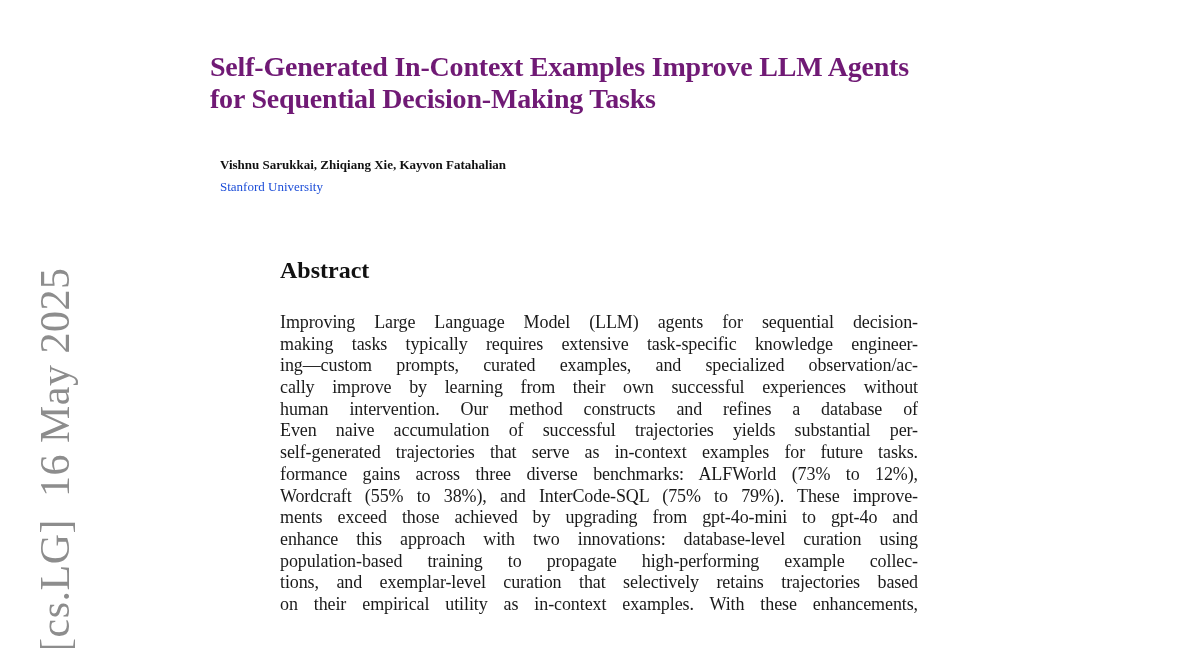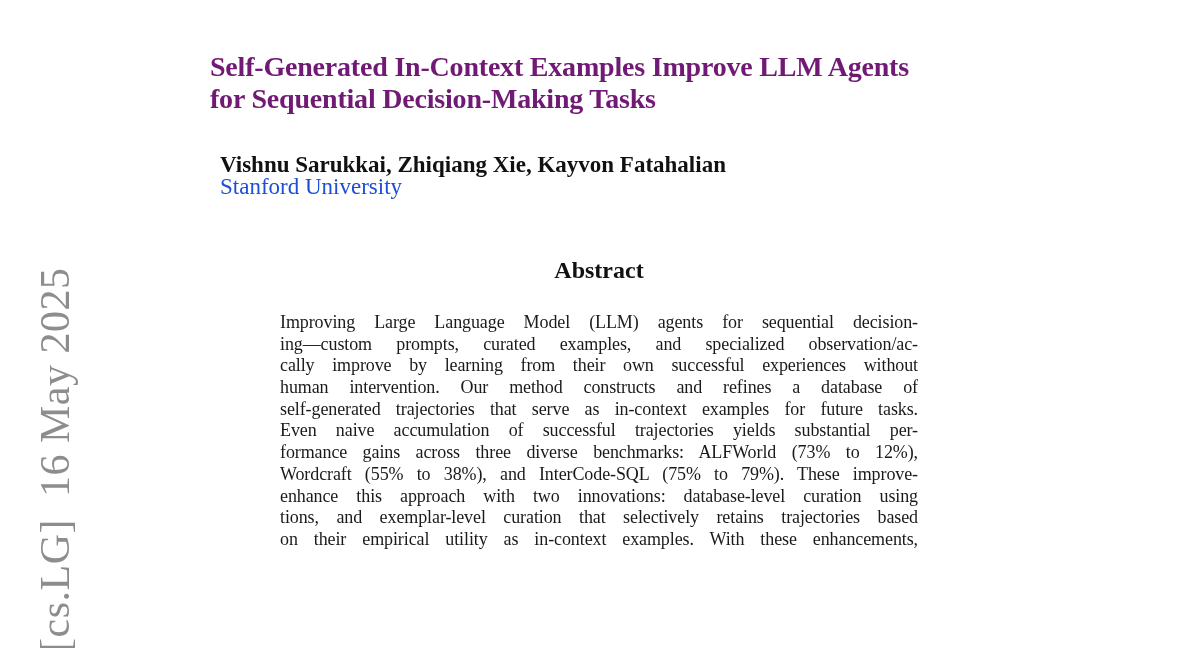--- a/index.html
+++ b/index.html
@@ -35,31 +35,30 @@
     font-weight: bold;
     font-size: 28px;
     line-height: 32px;
     letter-spacing: -0.2px;
     color: #701a75;
   }
   .author-block {
     position: absolute;
     left: 220px;
     top: 154px;
-    font-size: 23px;
+    font-size: 13px;
     line-height: 22px;
   }
   .author-names { font-weight: bold; color: #111111; }
   .affiliation { font-weight: normal; color: #1d4ed8; }
   .abstract-heading {
     position: absolute;
     left: 280px;
     top: 257px;
     width: 638px;
-    text-align: center;
     font-weight: bold;
     font-size: 24px;
     color: #111111;
   }
   .abstract-body {
     position: absolute;
     left: 280px;
     top: 312px;
     width: 638px;
     font-size: 18px;
@@ -87,25 +86,28 @@
 
   <div class="author-block">
     <div class="author-names">Vishnu Sarukkai, Zhiqiang Xie, Kayvon Fatahalian</div>
     <div class="affiliation">Stanford University</div>
   </div>
 
   <div class="abstract-heading">Abstract</div>
 
   <div class="abstract-body">
     <div class="aline">Improving Large Language Model (LLM) agents for sequential decision-</div>
+    <div class="aline">making tasks typically requires extensive task-specific knowledge engineer-</div>
     <div class="aline">ing—custom prompts, curated examples, and specialized observation/ac-</div>
     <div class="aline">cally improve by learning from their own successful experiences without</div>
     <div class="aline">human intervention. Our method constructs and refines a database of</div>
+    <div class="aline">Even naive accumulation of successful trajectories yields substantial per-</div>
     <div class="aline">self-generated trajectories that serve as in-context examples for future tasks.</div>
-    <div class="aline">Even naive accumulation of successful trajectories yields substantial per-</div>
     <div class="aline">formance gains across three diverse benchmarks: ALFWorld (73% to 12%),</div>
     <div class="aline">Wordcraft (55% to 38%), and InterCode-SQL (75% to 79%). These improve-</div>
+    <div class="aline">ments exceed those achieved by upgrading from gpt-4o-mini to gpt-4o and</div>
     <div class="aline">enhance this approach with two innovations: database-level curation using</div>
+    <div class="aline">population-based training to propagate high-performing example collec-</div>
     <div class="aline">tions, and exemplar-level curation that selectively retains trajectories based</div>
     <div class="aline">on their empirical utility as in-context examples. With these enhancements,</div>
   </div>
 
 </div>
 
 </body></html>

